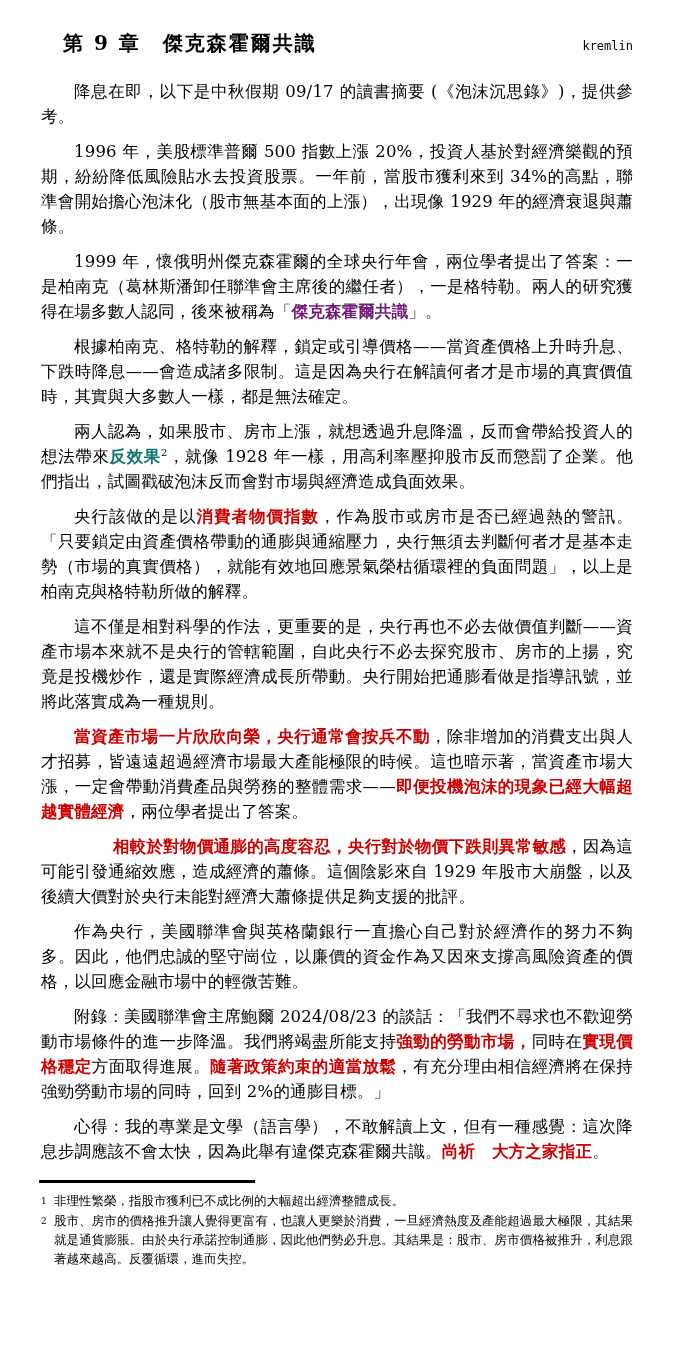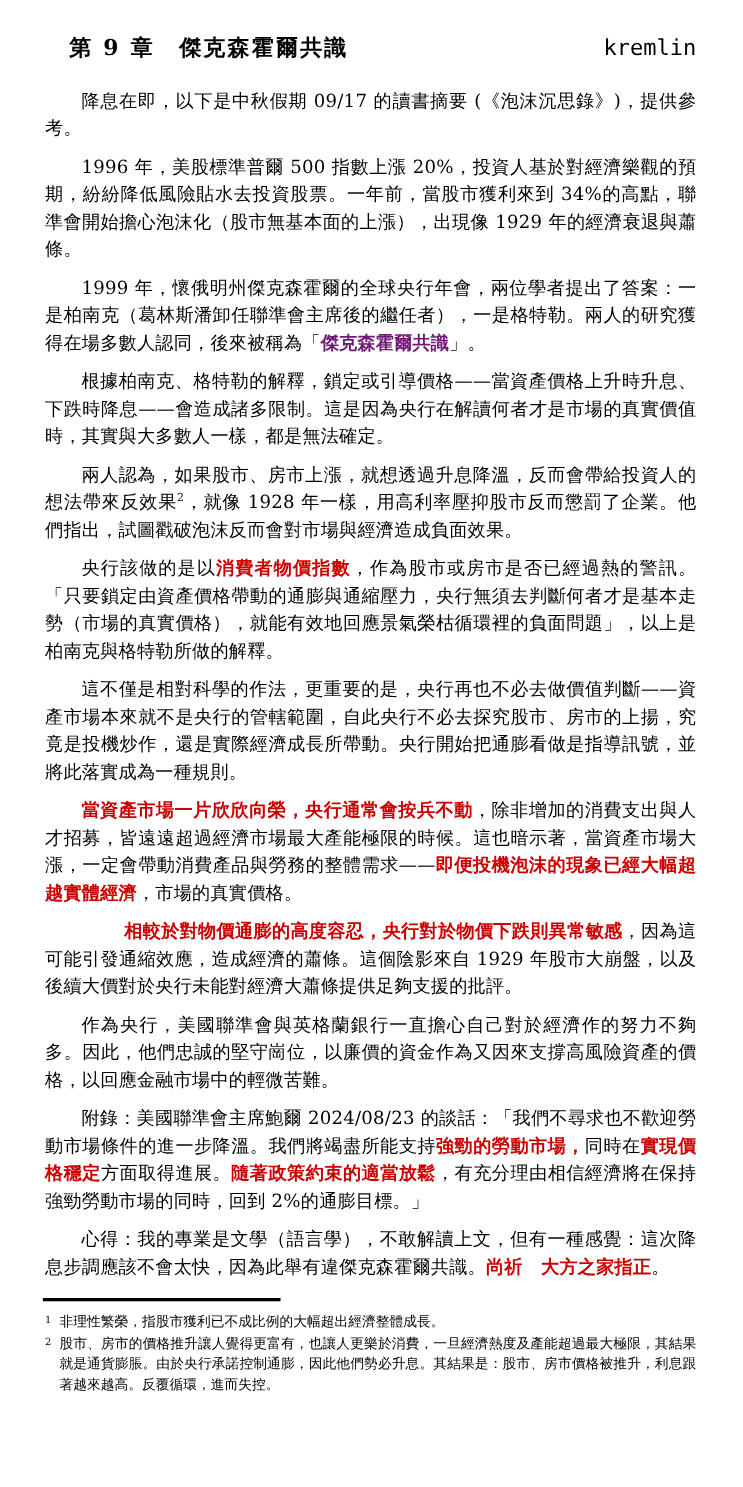--- a/index.html
+++ b/index.html
@@ -27,35 +27,35 @@
     margin: 0 0 22px 0;
     padding-left: 22px;
   }
   .chapter-title {
     font-size: 20px;
     font-weight: bold;
     letter-spacing: 2px;
   }
   .author {
     font-family: "DejaVu Sans Mono", "Liberation Mono", monospace;
-    font-size: 20px;
+    font-size: 12px;
     letter-spacing: 0;
   }
   .body-text .para {
     font-size: 16.5px;
     line-height: 25px;
     text-align: justify;
     text-justify: inter-ideograph;
     text-indent: 2em;
     margin: 0 0 10px 0;
     letter-spacing: 0.2px;
   }
   .run-n { color: #000000; }
   .run-r { font-weight: bold; }
-  .run-b { font-weight: normal; color: #000000; }
+  .run-b { font-weight: bold; color: #0f766e; }
   sup.run-sup {
     font-size: 10px;
     line-height: 0;
   }
   .footnote-sep {
     width: 216px;
     border: none;
     border-top: 3px solid #000000;
     margin: 16px 0 8px -2px;
   }
@@ -90,21 +90,21 @@
   </div>
 
   <div class="body-text">
       <p class="para"><span class="run-n">降息在即，以下是中秋假期 09/17 的讀書摘要 (《泡沫沉思錄》)，提供參考。</span></p>
       <p class="para"><span class="run-n">1996 年，美股標準普爾 500 指數上漲 20%，投資人基於對經濟樂觀的預期，紛紛降低風險貼水去投資股票。一年前，當股市獲利來到 34%的高點，聯準會開始擔心泡沫化（股市無基本面的上漲），出現像 1929 年的經濟衰退與蕭條。</span></p>
       <p class="para"><span class="run-n">1999 年，懷俄明州傑克森霍爾的全球央行年會，兩位學者提出了答案：一是柏南克（葛林斯潘卸任聯準會主席後的繼任者），一是格特勒。兩人的研究獲得在場多數人認同，後來被稱為「</span><span class="run-r" style="color: #701a75;">傑克森霍爾共識</span><span class="run-n">」。</span></p>
       <p class="para"><span class="run-n">根據柏南克、格特勒的解釋，鎖定或引導價格——當資產價格上升時升息、下跌時降息——會造成諸多限制。這是因為央行在解讀何者才是市場的真實價值時，其實與大多數人一樣，都是無法確定。</span></p>
       <p class="para"><span class="run-n">兩人認為，如果股市、房市上漲，就想透過升息降溫，反而會帶給投資人的想法帶來</span><span class="run-b">反效果</span><sup class="run-sup">2</sup><span class="run-n">，就像 1928 年一樣，用高利率壓抑股市反而懲罰了企業。他們指出，試圖戳破泡沫反而會對市場與經濟造成負面效果。</span></p>
       <p class="para"><span class="run-n">央行該做的是以</span><span class="run-r" style="color: rgb(204, 0, 0);">消費者物價指數</span><span class="run-n">，作為股市或房市是否已經過熱的警訊。「只要鎖定由資產價格帶動的通膨與通縮壓力，央行無須去判斷何者才是基本走勢（市場的真實價格），就能有效地回應景氣榮枯循環裡的負面問題」，以上是柏南克與格特勒所做的解釋。</span></p>
       <p class="para"><span class="run-n">這不僅是相對科學的作法，更重要的是，央行再也不必去做價值判斷——資產市場本來就不是央行的管轄範圍，自此央行不必去探究股市、房市的上揚，究竟是投機炒作，還是實際經濟成長所帶動。央行開始把通膨看做是指導訊號，並將此落實成為一種規則。</span></p>
-      <p class="para"><span class="run-r" style="color: rgb(204, 0, 0);">當資產市場一片欣欣向榮，央行通常會按兵不動</span><span class="run-n">，除非增加的消費支出與人才招募，皆遠遠超過經濟市場最大產能極限的時候。這也暗示著，當資產市場大漲，一定會帶動消費產品與勞務的整體需求——</span><span class="run-r" style="color: rgb(204, 0, 0);">即便投機泡沫的現象已經大幅超越實體經濟</span><span class="run-n">，市場的真實價格。</span></p>
+      <p class="para"><span class="run-r" style="color: rgb(204, 0, 0);">當資產市場一片欣欣向榮，央行通常會按兵不動</span><span class="run-n">，除非增加的消費支出與人才招募，皆遠遠超過經濟市場最大產能極限的時候。這也暗示著，當資產市場大漲，一定會帶動消費產品與勞務的整體需求——</span><span class="run-r" style="color: rgb(204, 0, 0);">即便投機泡沫的現象已經大幅超越實體經濟</span><span class="run-n">，兩位學者提出了答案。</span></p>
       <p class="para"><span class="run-r" style="color: rgb(204, 0, 0); margin-left: 39px;">相較於對物價通膨的高度容忍，央行對於物價下跌則異常敏感</span><span class="run-n">，因為這可能引發通縮效應，造成經濟的蕭條。這個陰影來自 1929 年股市大崩盤，以及後續大價對於央行未能對經濟大蕭條提供足夠支援的批評。</span></p>
       <p class="para"><span class="run-n">作為央行，美國聯準會與英格蘭銀行一直擔心自己對於經濟作的努力不夠多。因此，他們忠誠的堅守崗位，以廉價的資金作為又因來支撐高風險資產的價格，以回應金融市場中的輕微苦難。</span></p>
       <p class="para"><span class="run-n">附錄：美國聯準會主席鮑爾 2024/08/23 的談話：「我們不尋求也不歡迎勞動市場條件的進一步降溫。我們將竭盡所能支持</span><span class="run-r" style="color: rgb(204, 0, 0);">強勁的勞動市場，</span><span class="run-n">同時在</span><span class="run-r" style="color: rgb(204, 0, 0);">實現價格穩定</span><span class="run-n">方面取得進展。</span><span class="run-r" style="color: rgb(204, 0, 0);">隨著政策約束的適當放鬆</span><span class="run-n">，有充分理由相信經濟將在保持強勁勞動市場的同時，回到 2%的通膨目標。」</span></p>
       <p class="para"><span class="run-n">心得：我的專業是文學（語言學），不敢解讀上文，但有一種感覺：這次降息步調應該不會太快，因為此舉有違傑克森霍爾共識。</span><span class="run-r" style="color: rgb(204, 0, 0);">尚祈　大方之家指正</span><span class="run-n">。</span></p>
     </div>
 
   <hr class="footnote-sep">
 
   <div class="footnotes">
       <div class="footnote">

